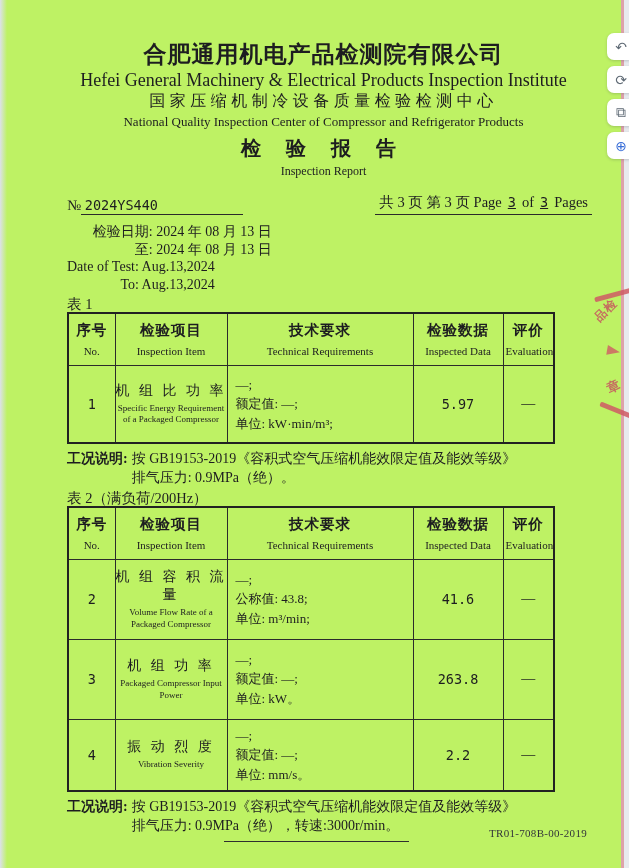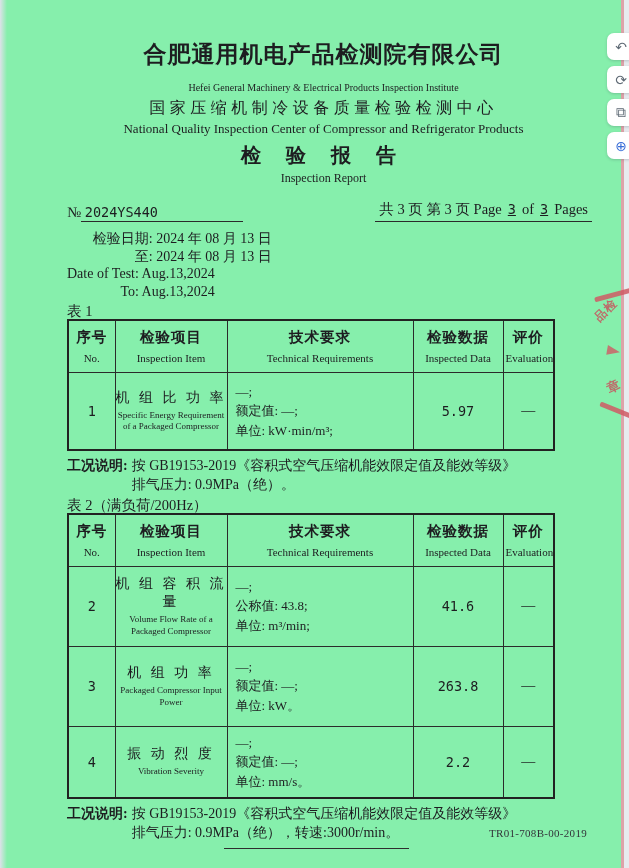--- a/index.html
+++ b/index.html
@@ -1,32 +1,32 @@
 <!DOCTYPE html>
 <html><head>
 <meta charset="utf-8">
 <style>
   * { margin:0; padding:0; box-sizing:border-box; }
   body { margin:0; }
   .screen {
     position:relative; width:629px; height:868px; overflow:hidden;
-    background:#86efac; color:#1d1d20;
+    background:#bef264; color:#1d1d20;
     font-family:"Liberation Serif","DejaVu Serif",serif;
   }
   .edge-left { position:absolute; left:0; top:0; bottom:0; width:7px;
     background:linear-gradient(to right,#dde1e9,rgba(255,255,255,0)); }
   .page-edge-line { position:absolute; left:621px; top:0; bottom:0; width:3px; background:#dda3a9; }
   .right-strip { position:absolute; left:624px; right:0; top:0; bottom:0; background:#e8eaee; }
 
   .page { position:absolute; left:0; top:0; width:622px; height:868px; padding:40px 42px 0 67px; }
 
   
   .hdr { text-align:center; }
   .company-cn { font-size:23px; font-weight:bold; line-height:30px; letter-spacing:1px; }
-  .company-en { font-size:10px; line-height:17px; margin-top:9px; }
+  .company-en { font-size:18px; line-height:17px; margin-top:2px; }
   .center-cn  { font-size:16px; line-height:21px; margin-top:1px; letter-spacing:4.5px; }
   .center-en  { font-size:13px; line-height:17px; margin-top:2px; }
   .title-cn   { font-size:20px; font-weight:bold; line-height:26px; margin-top:5px; letter-spacing:10px; }
   .title-en   { font-size:12px; line-height:21px; }
 
   
   .meta-row { display:flex; justify-content:space-between; align-items:flex-end; margin-top:13px; height:20px; }
   .no-group { font-size:14.5px; }
   .no-value { display:inline-block; width:162px; border-bottom:1.2px solid #2a2a2a;
     font-family:"DejaVu Sans Mono",monospace; font-size:13.5px; padding:0 0 1px 4px; }

